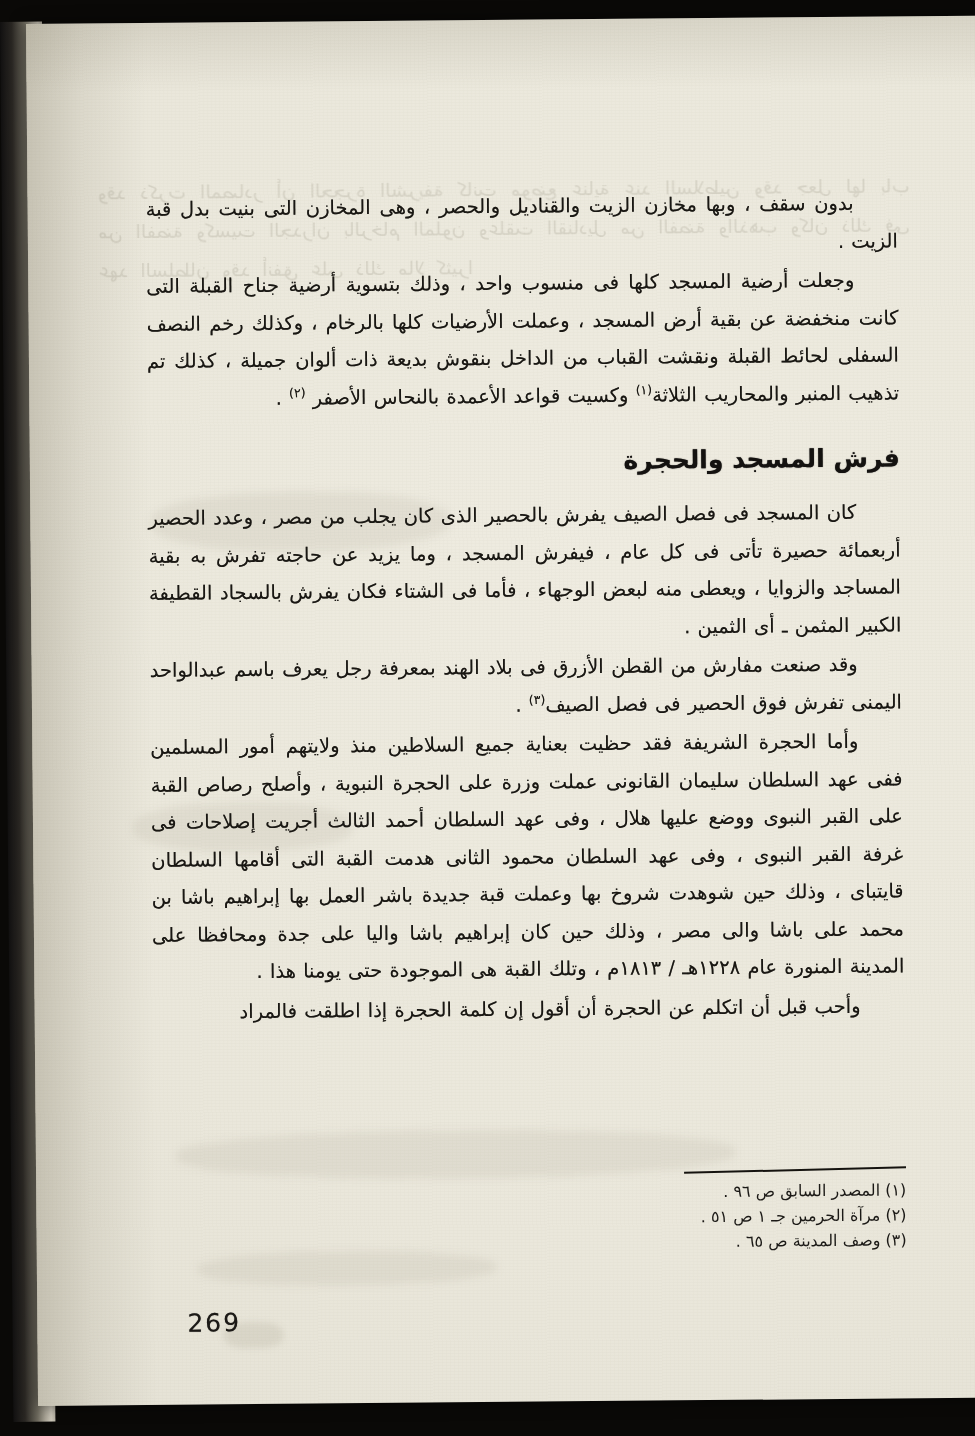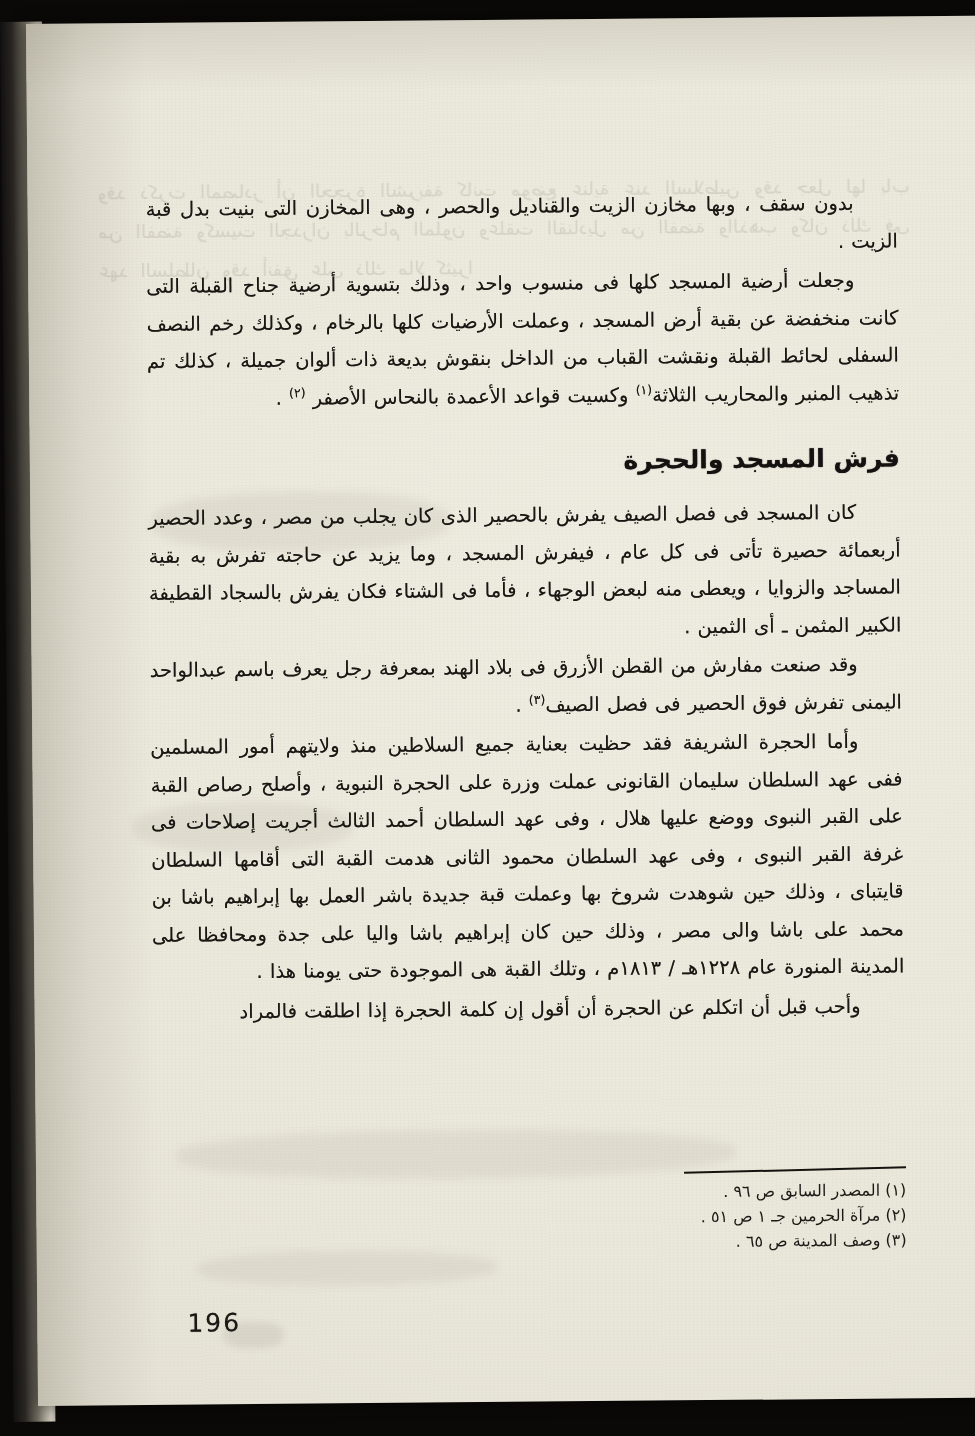--- a/index.html
+++ b/index.html
@@ -237,16 +237,16 @@
     </div>
 
     <div class="footnotes">
       <div class="fn-rule"></div>
       <div class="fn-line">(١) المصدر السابق ص ٩٦ .</div>
       <div class="fn-line">(٢) مرآة الحرمين جـ ١ ص ٥١ .</div>
       <div class="fn-line">(٣) وصف المدينة ص ٦٥ .</div>
     </div>
 
     <div class="folio-smudge"></div>
-    <div class="folio">196</div>
+    <div class="folio">269</div>
 
   </div>
 </div>
 
 </body></html>

